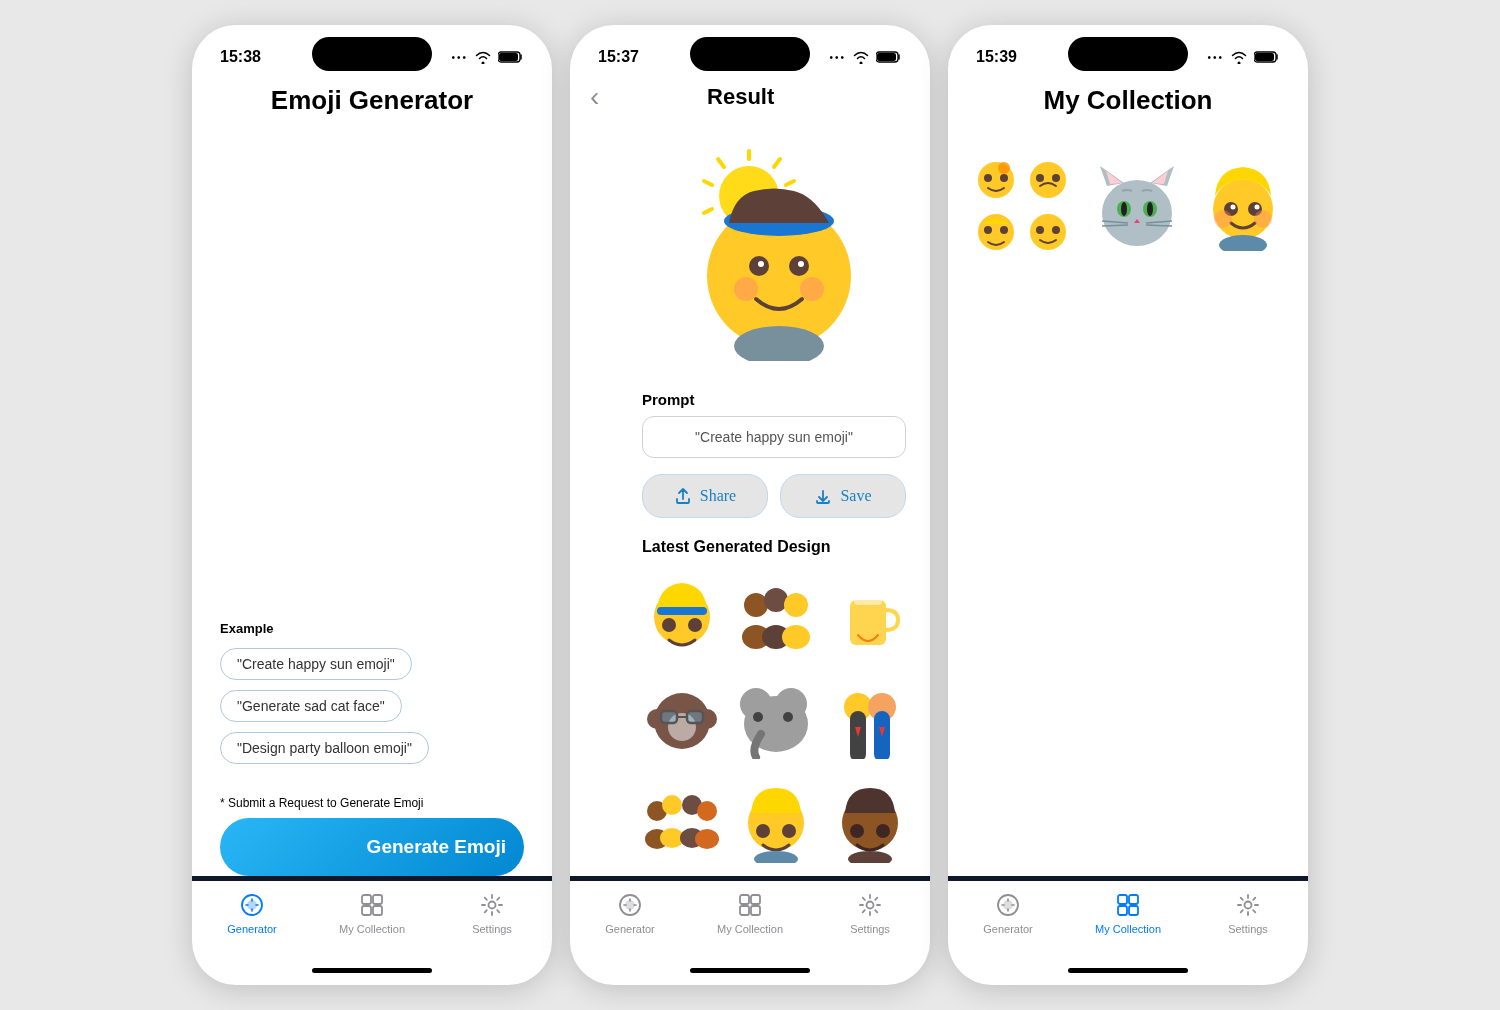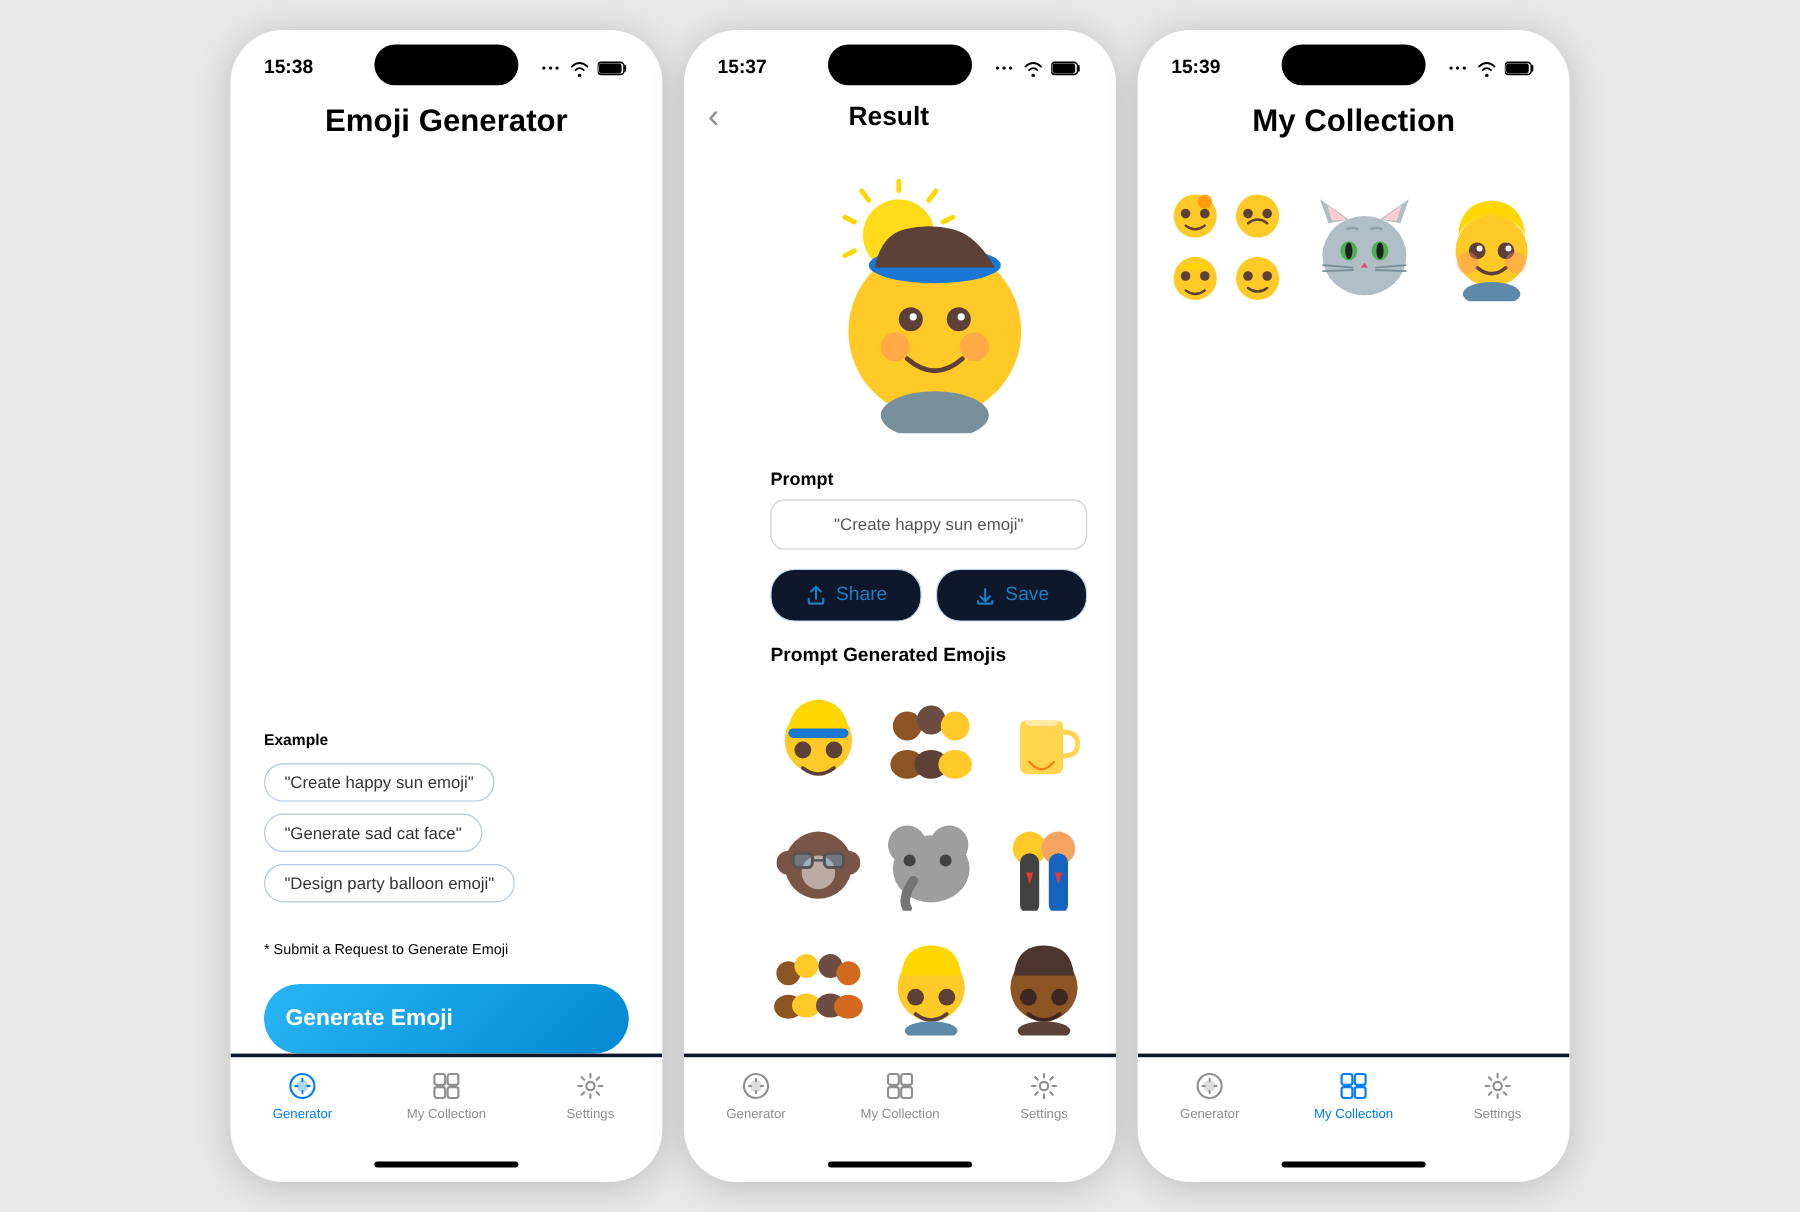--- a/index.html
+++ b/index.html
@@ -142,34 +142,34 @@
       font-size: 12px;
       color: #fff;
     }
     .submit-hint {
       font-size: 12px;
       color: #000000;
       margin-top: 6px;
       padding: 0 28px;
     }
     .generate-btn {
-      margin: 22px 28px 0;
+      margin: 8px 28px 0;
       background: linear-gradient(135deg, #29b6f6, #0288d1);
       border-radius: 30px;
       padding: 18px;
-      text-align: left;
+      text-align: right;
       font-size: 19px;
       font-weight: 700;
       color: #fff;
       cursor: pointer;
     }
     
     .tab-bar {
       display: flex;
-      border-top: 3px solid #0f172a;
+      border-top: 5px solid #0f172a;
       padding: 10px 0 20px;
       flex-shrink: 0;
     }
     .tab-item {
       flex: 1;
       display: flex;
       flex-direction: column;
       align-items: center;
       gap: 4px;
       cursor: pointer;
@@ -249,21 +249,22 @@
       border-radius: 20px;
       padding: 12px;
       display: flex;
       align-items: flex-start;
       justify-content: center;
       gap: 8px;
       font-size: 16px;
       font-weight: 500;
       color: #1a7fc4;
       cursor: pointer;
-      background: #0f172a;
+      background: #e5e5e5;
+      font-family: Liberation Serif, serif;
     }
     .latest-section {
       padding: 0 24px 10px;
     }
     .latest-label {
       font-size: 16px;
       font-weight: 700;
       color: #000;
       margin-bottom: 14px;
     }
@@ -478,21 +479,21 @@
           <div class="save-btn">
             <svg width="18" height="18" viewBox="0 0 18 18" fill="none">
               <path d="M9 14V4M5 10l4 4 4-4" stroke="#1a7fc4" stroke-width="1.8" stroke-linecap="round" stroke-linejoin="round"></path>
               <path d="M3 14v1a1 1 0 001 1h10a1 1 0 001-1v-1" stroke="#1a7fc4" stroke-width="1.8" stroke-linecap="round"></path>
             </svg>
             <span>Save</span>
           </div>
         </div>
 
         <div class="latest-section">
-          <div class="latest-label">Prompt Generated Emojis</div>
+          <div class="latest-label">Latest Generated Design</div>
           <div class="emoji-grid">
 
             <div class="emoji-grid-item">
               <svg width="70" height="80" viewBox="0 0 70 80">
                 <circle cx="35" cy="42" r="28" fill="#FFCA28"></circle>
                 <path d="M20 18 Q35 8 50 18 Q55 28 50 22 Q35 12 20 22 Z" fill="#FFCA28"></path>
 
                 <path d="M10 35 Q12 10 35 8 Q58 10 60 35" fill="#FFD700"></path>
 
                 <rect x="10" y="32" width="50" height="8" rx="4" fill="#1976D2"></rect>

